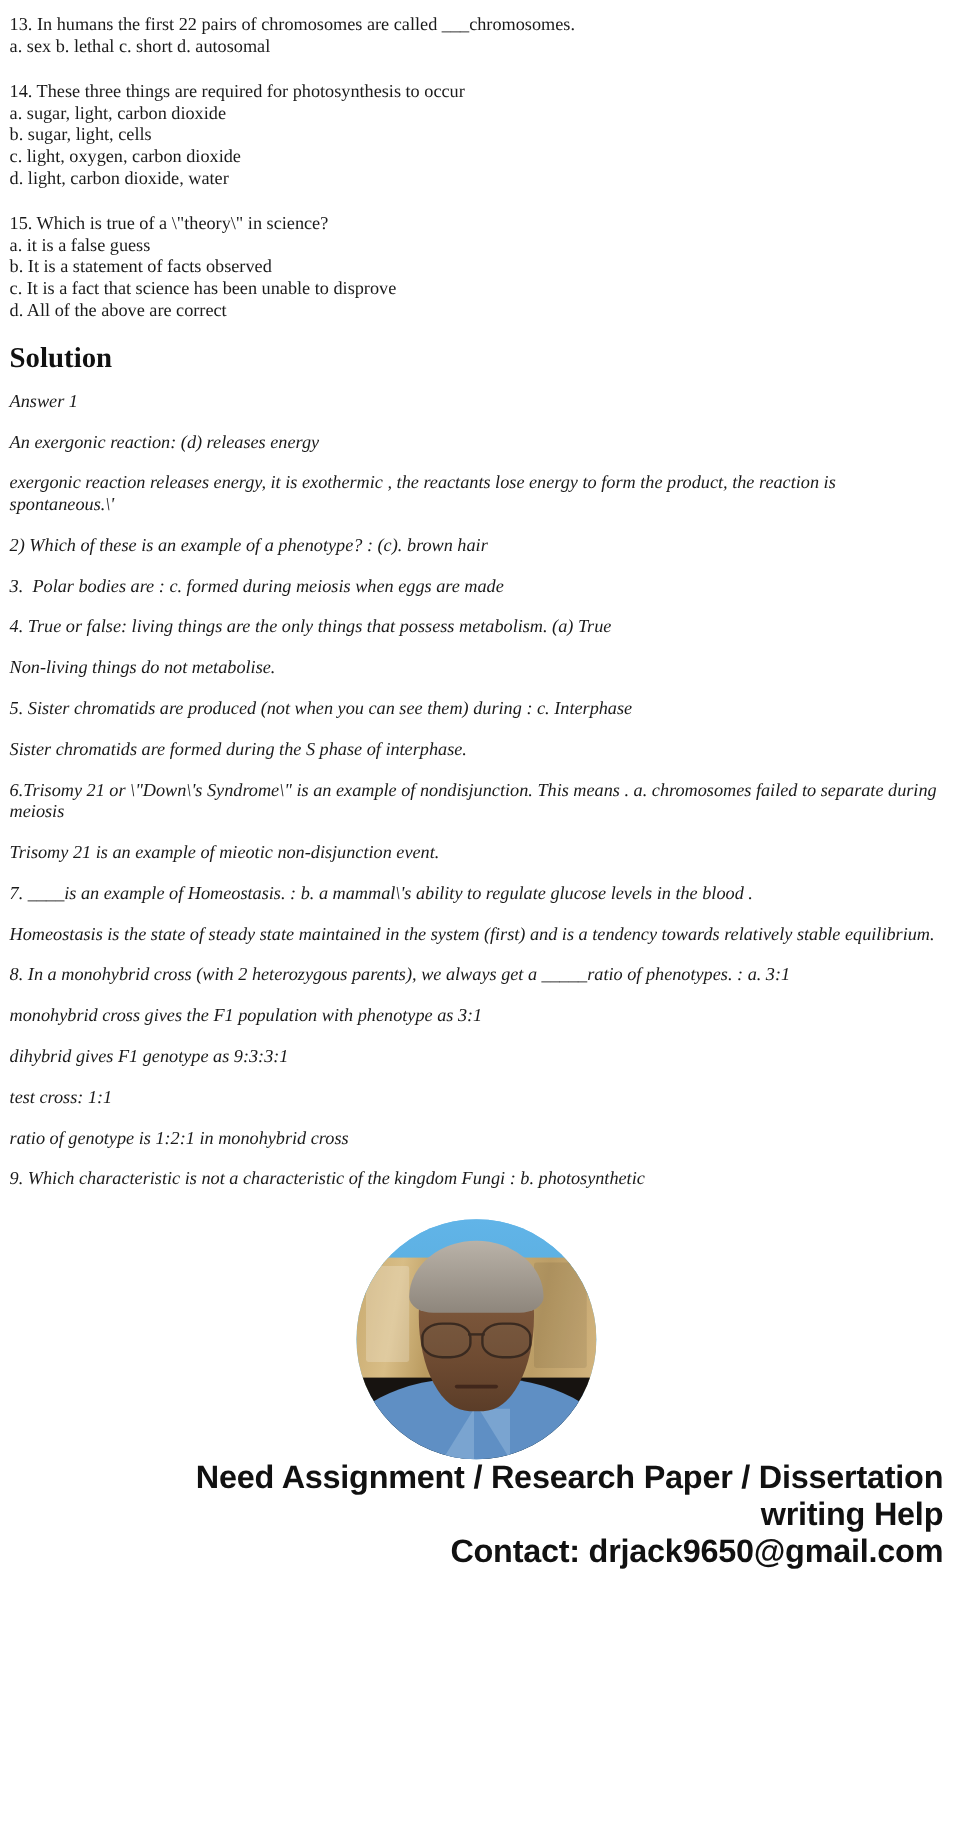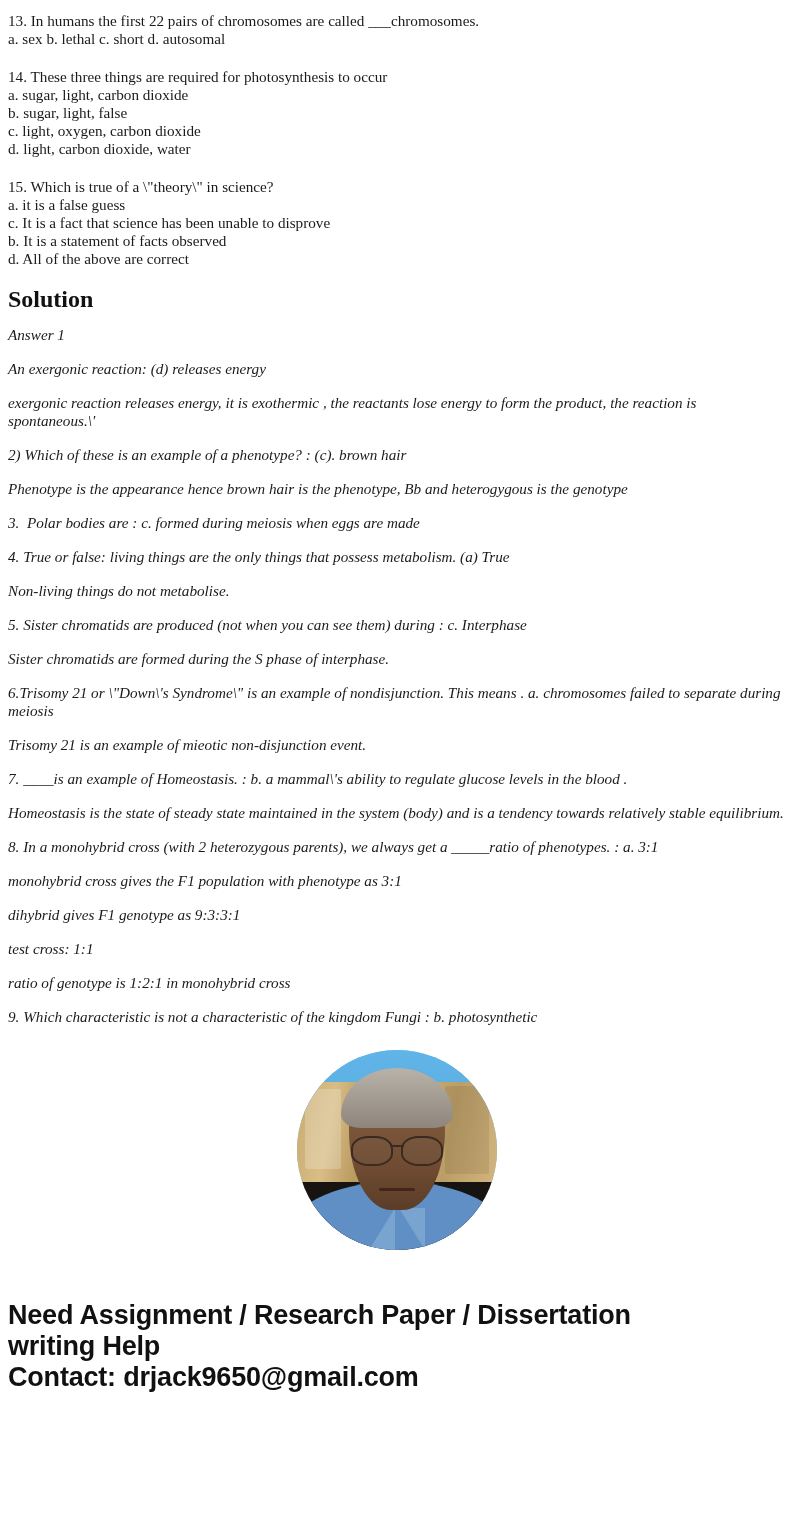--- a/index.html
+++ b/index.html
@@ -131,23 +131,22 @@
     position: absolute; left: 46.5%; top: 47.5%; width: 7%; height: 2.4px;
     background: #3a2a20;
   }
   .av-mouth {
     position: absolute; left: 41%; top: 69%; width: 18%; height: 2.6px;
     background: #41271b; border-radius: 2px;
   }
 
   
   .footer {
-    margin-top: 50px;
     padding-bottom: 24px;
-    text-align: left;
+    text-align: right;
     font-family: "Liberation Sans", "DejaVu Sans", sans-serif;
     font-weight: bold;
     color: #111111;
   }
   .footer .l1 {
     font-size: 27px;
     line-height: 31px;
     letter-spacing: -0.2px;
   }
   .footer .l2 {
@@ -162,50 +161,49 @@
 <div class="page">
 
   <div class="qblock">
     <span class="ln">13. In humans the first 22 pairs of chromosomes are called ___chromosomes.</span>
     <span class="ln">a. sex b. lethal c. short d. autosomal</span>
   </div>
 
   <div class="qblock">
     <span class="ln">14. These three things are required for photosynthesis to occur</span>
     <span class="ln">a. sugar, light, carbon dioxide</span>
-    <span class="ln">b. sugar, light, false</span>
+    <span class="ln">b. sugar, light, cells</span>
     <span class="ln">c. light, oxygen, carbon dioxide</span>
     <span class="ln">d. light, carbon dioxide, water</span>
   </div>
 
   <div class="qblock">
     <span class="ln">15. Which is true of a \"theory\" in science?</span>
     <span class="ln">a. it is a false guess</span>
+    <span class="ln">b. It is a statement of facts observed</span>
     <span class="ln">c. It is a fact that science has been unable to disprove</span>
-    <span class="ln">b. It is a statement of facts observed</span>
     <span class="ln">d. All of the above are correct</span>
   </div>
 
 
   <div class="solution-heading">Solution</div>
 
   <p class="para">Answer 1</p>
   <p class="para">An exergonic reaction: (d) releases energy</p>
   <p class="para">exergonic reaction releases energy, it is exothermic , the reactants lose energy to form the product, the reaction is spontaneous.\'</p>
   <p class="para">2) Which of these is an example of a phenotype? : (c). brown hair</p>
-  <p class="para">Phenotype is the appearance hence brown hair is the phenotype, Bb and heterogygous is the genotype</p>
   <p class="para">3.  Polar bodies are : c. formed during meiosis when eggs are made</p>
   <p class="para">4. True or false: living things are the only things that possess metabolism. (a) True</p>
   <p class="para">Non-living things do not metabolise.</p>
   <p class="para">5. Sister chromatids are produced (not when you can see them) during : c. Interphase</p>
   <p class="para">Sister chromatids are formed during the S phase of interphase.</p>
   <p class="para">6.Trisomy 21 or \"Down\'s Syndrome\" is an example of nondisjunction. This means . a. chromosomes failed to separate during meiosis</p>
   <p class="para">Trisomy 21 is an example of mieotic non-disjunction event.</p>
   <p class="para">7. ____is an example of Homeostasis. : b. a mammal\'s ability to regulate glucose levels in the blood .</p>
-  <p class="para">Homeostasis is the state of steady state maintained in the system (body) and is a tendency towards relatively stable equilibrium.</p>
+  <p class="para">Homeostasis is the state of steady state maintained in the system (first) and is a tendency towards relatively stable equilibrium.</p>
   <p class="para">8. In a monohybrid cross (with 2 heterozygous parents), we always get a _____ratio of phenotypes. : a. 3:1</p>
   <p class="para">monohybrid cross gives the F1 population with phenotype as 3:1</p>
   <p class="para">dihybrid gives F1 genotype as 9:3:3:1</p>
   <p class="para">test cross: 1:1</p>
   <p class="para">ratio of genotype is 1:2:1 in monohybrid cross</p>
   <p class="para">9. Which characteristic is not a characteristic of the kingdom Fungi : b. photosynthetic</p>
 
   <div class="avatar-wrap">
     <div class="avatar" title="profile photo of a man wearing glasses and a blue shirt">
       <div class="av-sky"></div>

